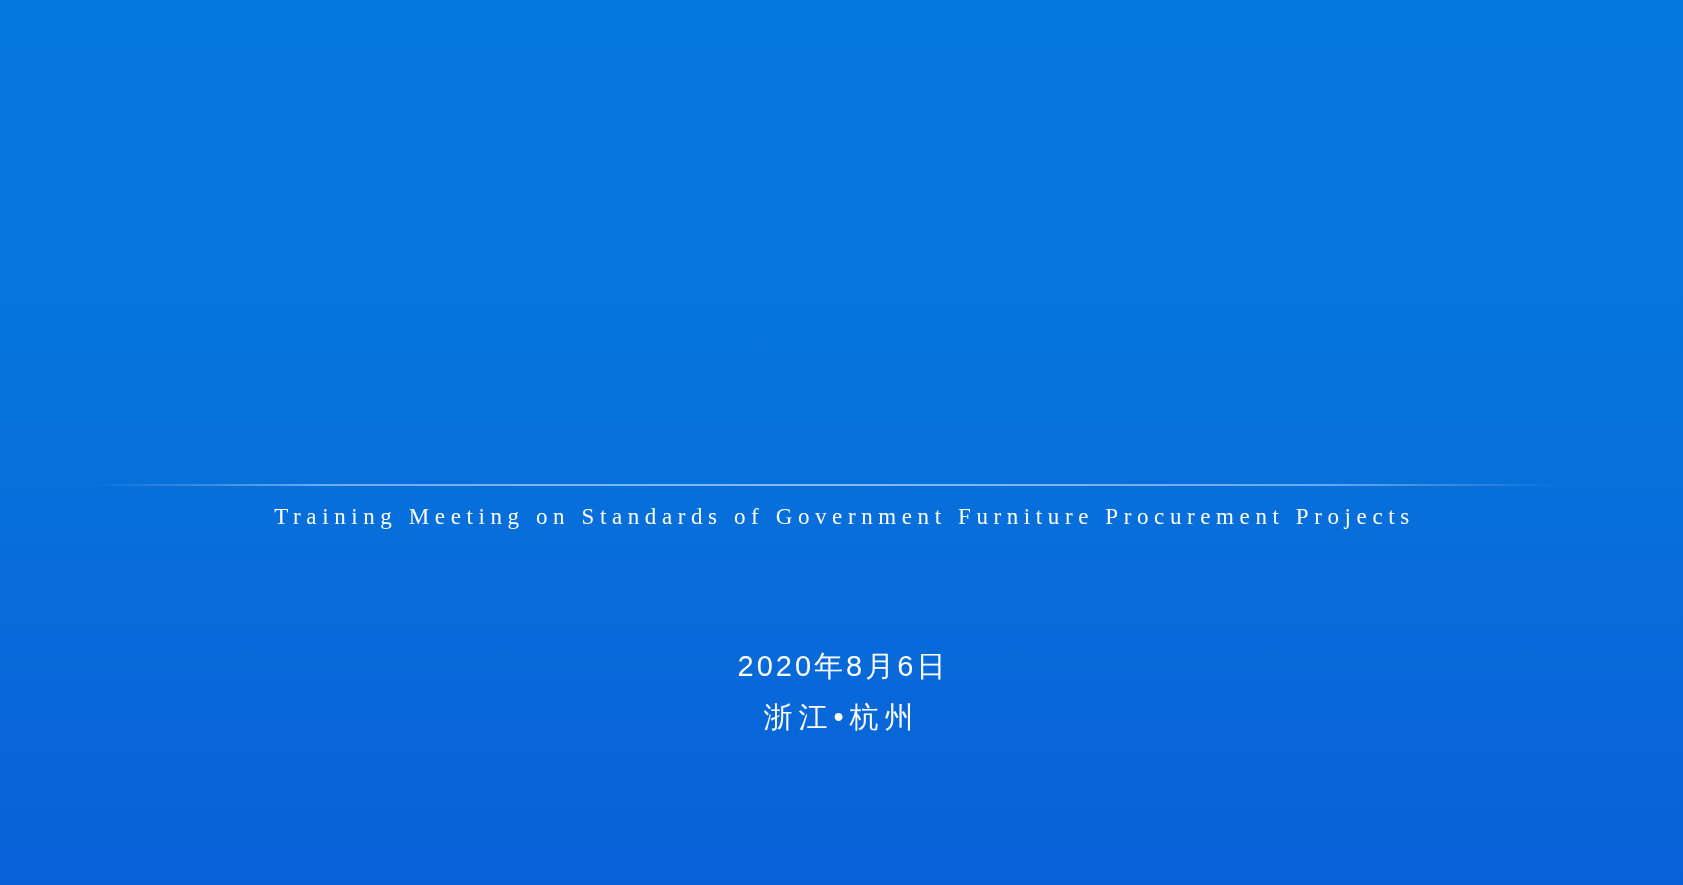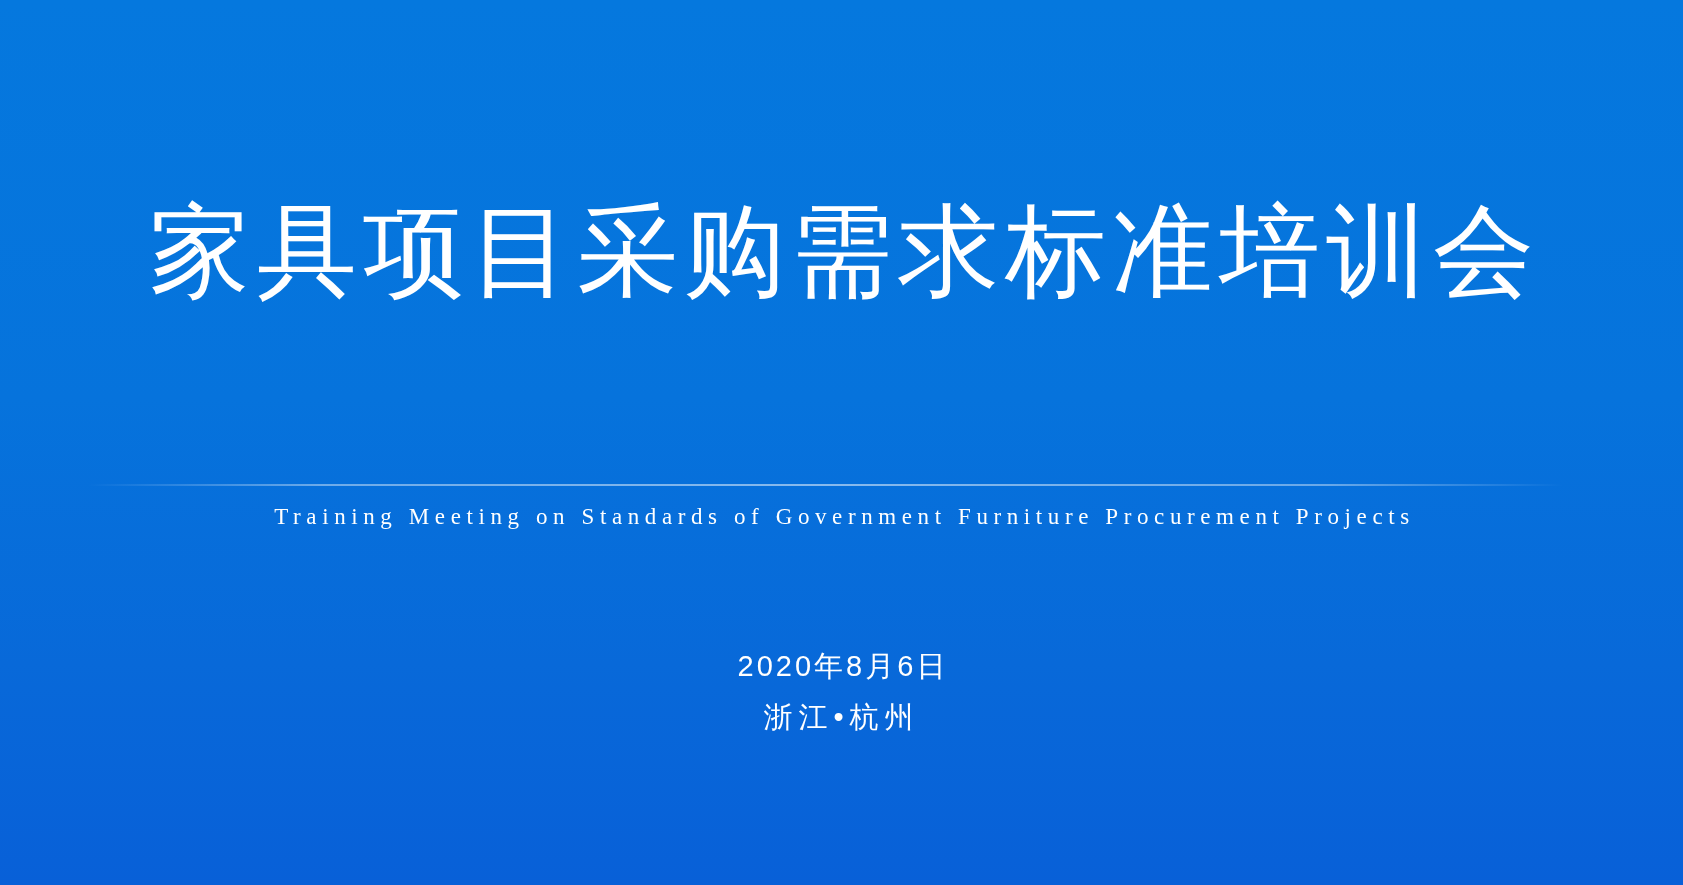--- a/index.html
+++ b/index.html
@@ -105,21 +105,20 @@
     margin-top: 22px;
     white-space: nowrap;
   }
 </style>
 </head>
 <body>
 
 <div class="slide">
 
   <div class="title-block">
-    <div class="title-line title-line-2">家具项目采购需求标准培训会</div>
   </div>
 
   <div class="divider"></div>
 
   <div class="subtitle">Training Meeting on Standards of Government Furniture Procurement Projects</div>
 
   <div class="footer">
     <div class="footer-date">2020年8月6日</div>
     <div class="footer-location">浙江•杭州</div>
   </div>

